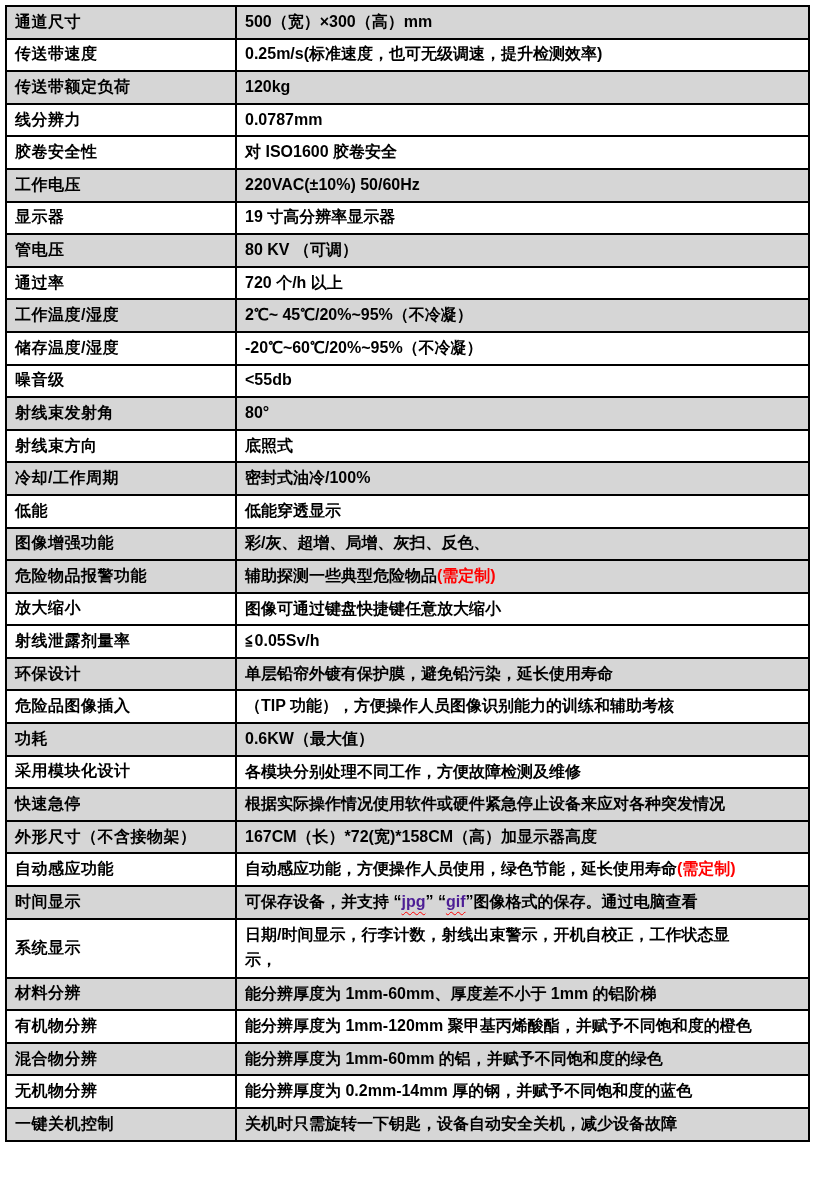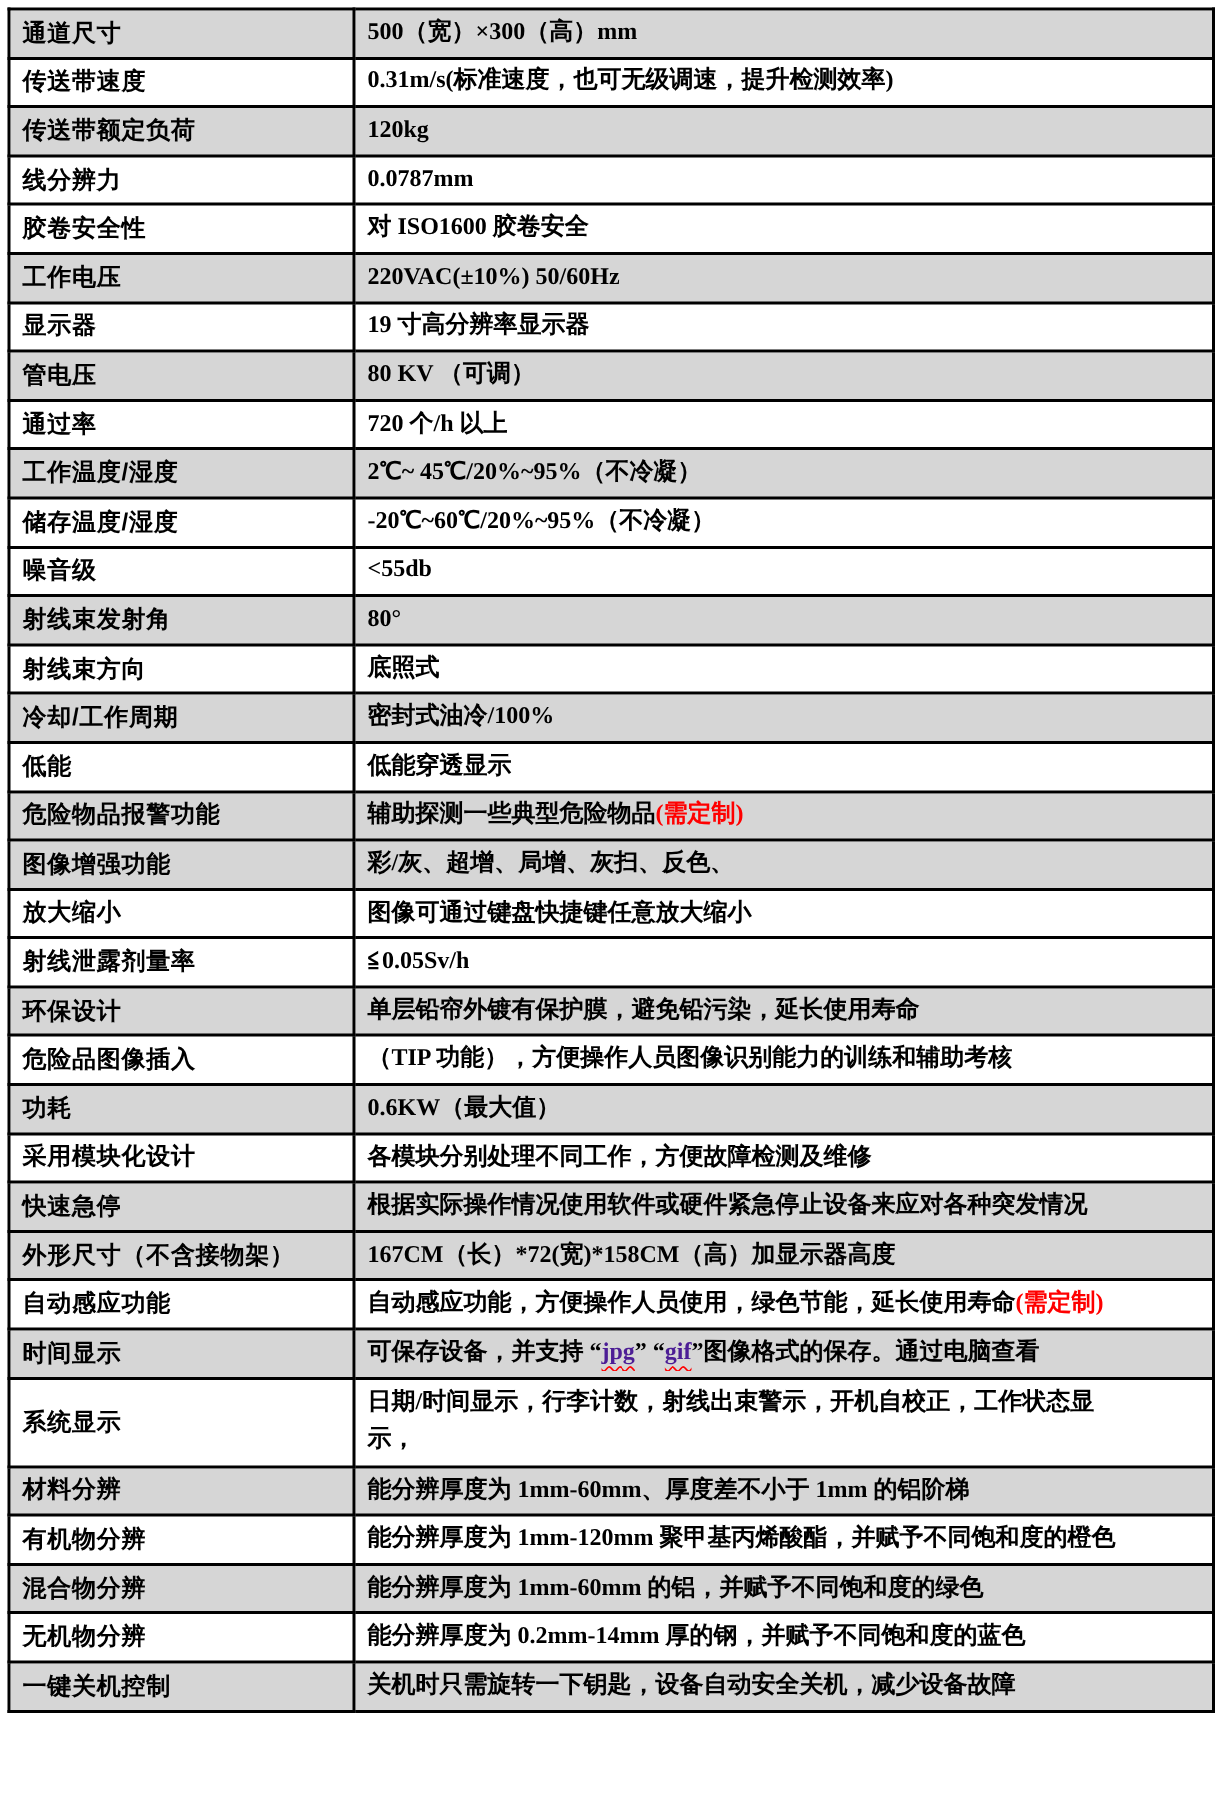--- a/index.html
+++ b/index.html
@@ -31,21 +31,20 @@
     padding: 1px 8px;
     vertical-align: middle;
     overflow: hidden;
   }
   tr.tall td { height: 55px; }
   tr.shaded { background: #d6d6d6; }
   td.value-cell {
     padding-left: 10px;
     white-space: pre-line;
     line-height: 1.55;
-    font-family: Liberation Serif, serif;
   }
   td.label-cell { letter-spacing: 0.5px; }
   .seg-red { color: #ff0000; }
   .seg-wavy {
     color: #4c1d95;
     text-decoration-line: underline;
     text-decoration-style: wavy;
     text-decoration-color: #ff0000;
     text-decoration-thickness: 1px;
     text-underline-offset: 4px;
@@ -60,21 +59,21 @@
       <col class="c-label">
       <col class="c-value">
     </colgroup>
     <tbody id="spec-rows">
         <tr class="shaded">
           <td class="label-cell">通道尺寸</td>
           <td class="value-cell"><span>500（宽）×300（高）mm</span></td>
         </tr>
         <tr>
           <td class="label-cell">传送带速度</td>
-          <td class="value-cell"><span>0.31m/s(标准速度，也可无级调速，提升检测效率)</span></td>
+          <td class="value-cell"><span>0.25m/s(标准速度，也可无级调速，提升检测效率)</span></td>
         </tr>
         <tr class="shaded">
           <td class="label-cell">传送带额定负荷</td>
           <td class="value-cell"><span>120kg</span></td>
         </tr>
         <tr>
           <td class="label-cell">线分辨力</td>
           <td class="value-cell"><span>0.0787mm</span></td>
         </tr>
         <tr>
@@ -119,26 +118,26 @@
         </tr>
         <tr class="shaded">
           <td class="label-cell">冷却/工作周期</td>
           <td class="value-cell"><span>密封式油冷/100%</span></td>
         </tr>
         <tr>
           <td class="label-cell">低能</td>
           <td class="value-cell"><span>低能穿透显示</span></td>
         </tr>
         <tr class="shaded">
+          <td class="label-cell">图像增强功能</td>
+          <td class="value-cell"><span>彩/灰、超增、局增、灰扫、反色、</span></td>
+        </tr>
+        <tr class="shaded">
           <td class="label-cell">危险物品报警功能</td>
           <td class="value-cell"><span>辅助探测一些典型危险物品</span><span class="seg-red">(需定制)</span></td>
-        </tr>
-        <tr class="shaded">
-          <td class="label-cell">图像增强功能</td>
-          <td class="value-cell"><span>彩/灰、超增、局增、灰扫、反色、</span></td>
         </tr>
         <tr>
           <td class="label-cell">放大缩小</td>
           <td class="value-cell"><span>图像可通过键盘快捷键任意放大缩小</span></td>
         </tr>
         <tr>
           <td class="label-cell">射线泄露剂量率</td>
           <td class="value-cell"><span>≦0.05Sv/h</span></td>
         </tr>
         <tr class="shaded">

